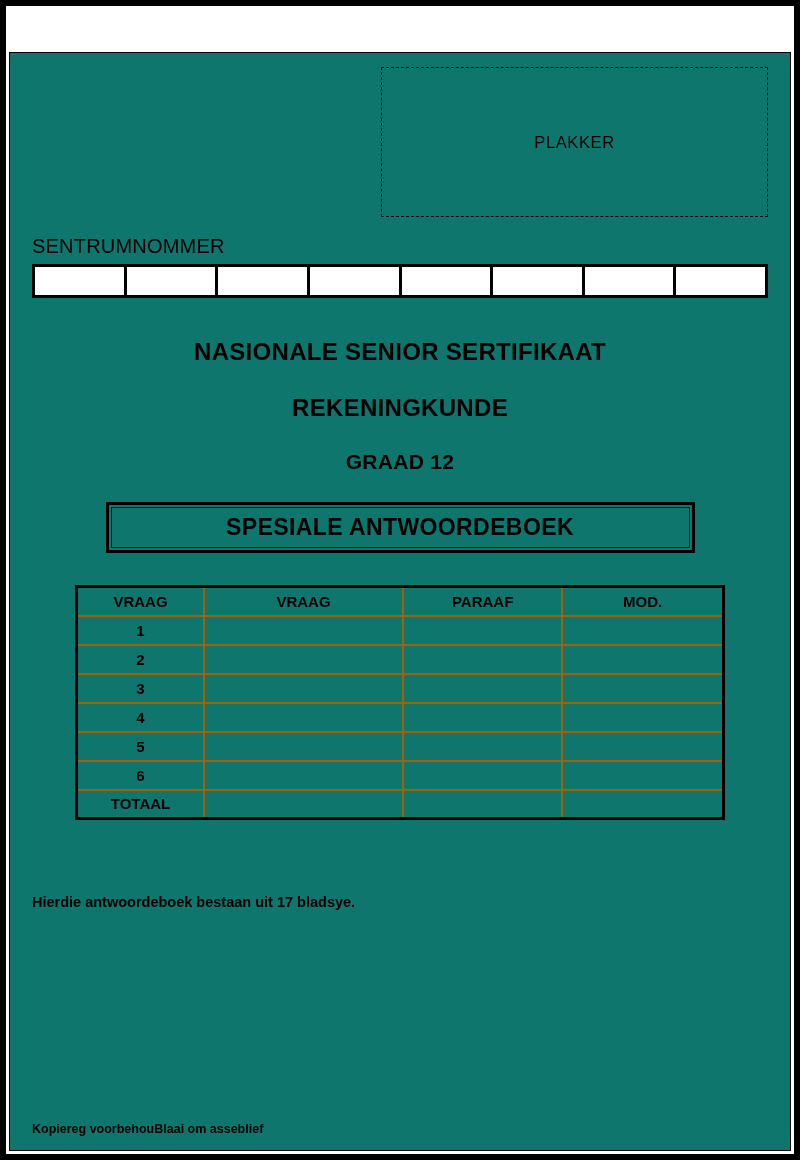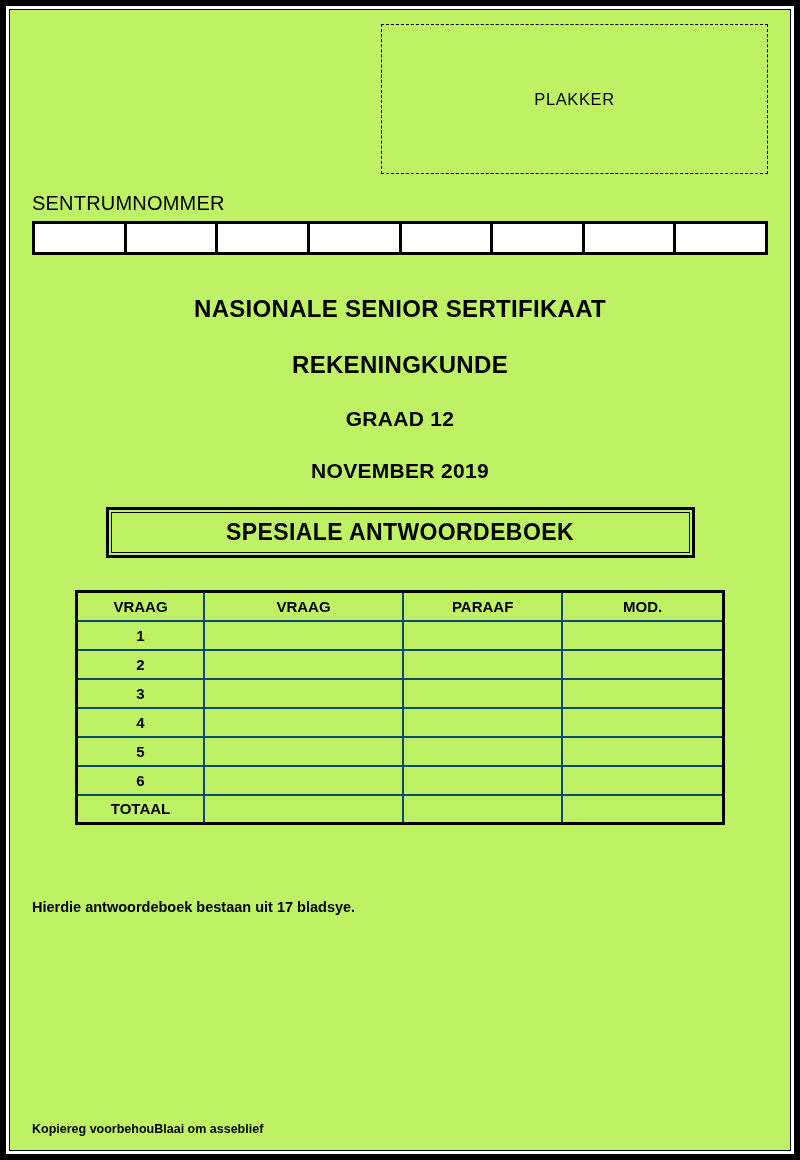--- a/index.html
+++ b/index.html
@@ -22,21 +22,22 @@
     width: 800px;
     height: 1160px;
     border: 6px solid #000000;
     background: #ffffff;
   }
   .page-inner {
     position: absolute;
     inset: 3px;
     border: 1px solid #000000;
     box-sizing: border-box;
-    background: #bef264;
+    background: #0f766e;
+    margin-top: 43px;
   }
   .content {
     position: absolute;
     inset: 0;
     box-sizing: border-box;
     padding: 0 22px;
   }
 
   
   .plakker-wrap {
@@ -121,21 +122,21 @@
   
   .marks-wrap { margin-top: 32px; display: flex; justify-content: center; }
   table.marks {
     border-collapse: collapse;
     width: 650px;
     box-sizing: border-box;
     border: 3px solid #000000;
   }
   table.marks th,
   table.marks td {
-    border: 2px solid #0c4a6e;
+    border: 2px solid #a16207;
     height: 29px;
     box-sizing: border-box;
     font-size: 15px;
     padding: 0 4px;
   }
   table.marks th {
     font-weight: bold;
     text-align: center;
   }
   td.q-col {
@@ -192,21 +193,20 @@
             <div class="cell"></div>
             <div class="cell"></div>
           </div>
       </div>
 
 
       <div class="headings">
         <div class="h h-cert">NASIONALE SENIOR SERTIFIKAAT</div>
         <div class="h h-subject">REKENINGKUNDE</div>
         <div class="h h-grade">GRAAD 12</div>
-        <div class="h h-date">NOVEMBER 2019</div>
       </div>
 
       <div class="banner-outer">
         <div class="banner-inner">
           <span class="banner-text">SPESIALE ANTWOORDEBOEK</span>
         </div>
       </div>
 
       <div class="marks-wrap">
         <table class="marks">

